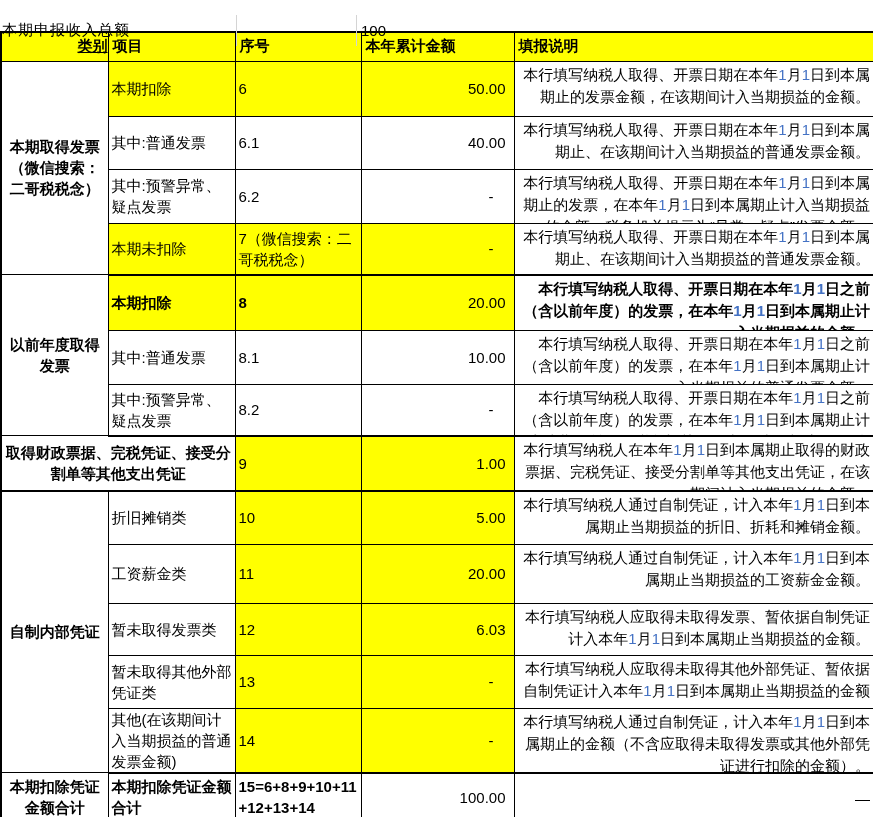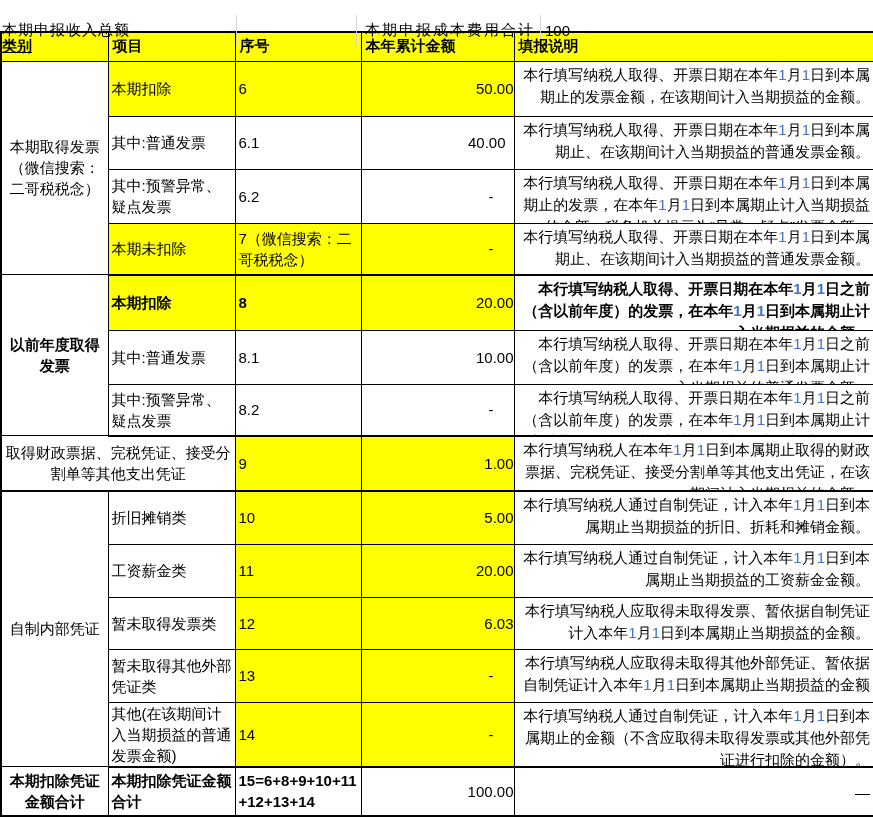--- a/index.html
+++ b/index.html
@@ -12,41 +12,40 @@
   .c1{width:237px;padding-left:2px;letter-spacing:1px;}
   .c2{width:120px;}
   .c3{width:184px;padding-left:8px;letter-spacing:2px;}
   .c4{width:332px;padding-left:4px;border-right:none !important;}
   
   table{border-collapse:collapse;table-layout:fixed;width:873px;
         border:2px solid #000;border-bottom:3px solid #000;}
   td,th{border:1px solid #000;box-sizing:border-box;overflow:hidden;
         font-size:15px;font-weight:normal;padding:0;}
   th{background:#ffff00;font-weight:bold;text-align:left;padding-left:4px;height:29px;}
-  th.cat{text-align:left;padding-left:0;text-decoration:underline;}
-  td.cat{text-align:center;vertical-align:middle;padding:0 2px;line-height:21px;}
+  th.cat{text-align:right;padding-left:0;text-decoration:underline;}
+  td.cat{text-align:center;vertical-align:middle;padding:0 2px;line-height:21px;font-weight:bold;}
   td.item{text-align:left;vertical-align:middle;padding:0 3px;line-height:21px;}
   td.serial{text-align:left;vertical-align:middle;padding:0 3px;line-height:21px;word-break:break-all;}
-  td.amt{text-align:right;vertical-align:middle;padding-right:0;}
+  td.amt{text-align:right;vertical-align:middle;padding-right:8px;}
   td.amt.dash{padding-right:20px;}
   td.inst{vertical-align:top;padding:2px 3px 0 4px;text-align:right;}
   td.inst .box{overflow:hidden;line-height:22px;}
   .hl{background:#ffff00;}
   .b{font-weight:bold;}
   .gsep{border-bottom-width:2px;}
   .num{color:#4472c4;}
   tr{height:53px;}
 </style>
 </head>
 <body>
 
 <div class="info">
   <div class="c c1">本期申报收入总额</div>
   <div class="c c2"></div>
-  <div class="c c3">本期申报成本费用合计</div>
   <div class="c c4">100</div>
 </div>
 
 <table>
   <colgroup>
       <col style="width:107px">
       <col style="width:127px">
       <col style="width:126px">
       <col style="width:153px">
       <col style="width:360px">
@@ -137,21 +136,21 @@
     <td class="amt hl">5.00</td>
     <td class="inst">
           <div class="box blue-num" style="height:50px">本行填写纳税人通过自制凭证，计入本年<span class="num">1</span>月<span class="num">1</span>日到本属期止当期损益的折旧、折耗和摊销金额。</div>
         </td>
   </tr>
   <tr style="height:53px">
     <td class="item">工资薪金类</td>
     <td class="serial hl">11</td>
     <td class="amt hl">20.00</td>
     <td class="inst">
-          <div class="box blue-num" style="height:50px">本行填写纳税人通过自制凭证，计入本年<span class="num">1</span>月<span class="num">1</span>日到本属期止当期损益的工资薪金金额。</div>
+          <div class="box blue-num" style="height:56px">本行填写纳税人通过自制凭证，计入本年<span class="num">1</span>月<span class="num">1</span>日到本属期止当期损益的工资薪金金额。</div>
         </td>
   </tr>
   <tr style="height:52px">
     <td class="item">暂未取得发票类</td>
     <td class="serial hl">12</td>
     <td class="amt hl">6.03</td>
     <td class="inst">
           <div class="box blue-num" style="height:49px">本行填写纳税人应取得未取得发票、暂依据自制凭证计入本年<span class="num">1</span>月<span class="num">1</span>日到本属期止当期损益的金额。</div>
         </td>
   </tr>

